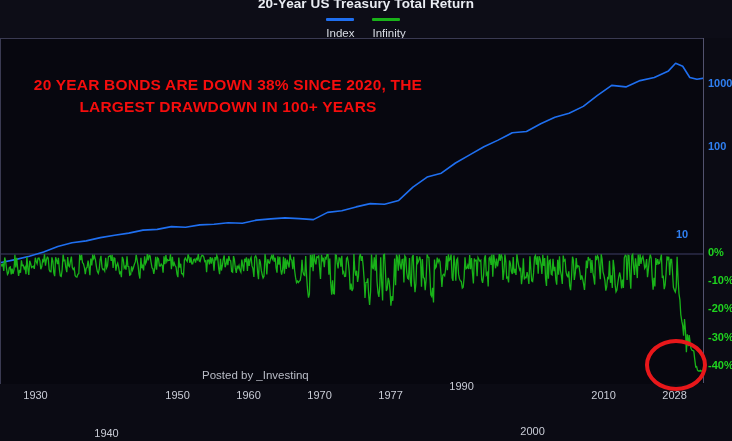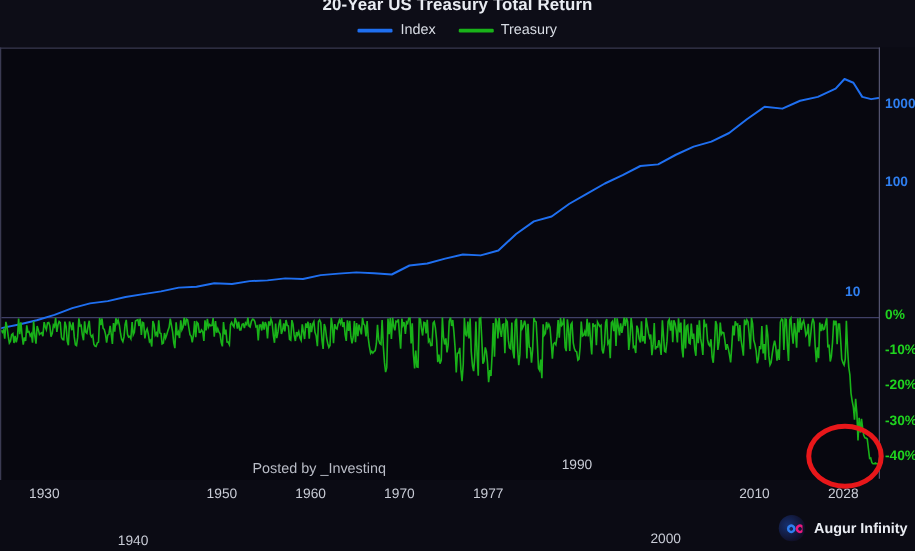--- a/index.html
+++ b/index.html
@@ -6,21 +6,21 @@
   body{width:732px;height:441px;overflow:hidden;
        font-family:"Liberation Sans", sans-serif;-webkit-font-smoothing:antialiased;}
   #root{position:relative;width:732px;height:441px;background:#0b0b14;overflow:hidden;}
 
   
   .header{position:absolute;left:0;top:0;width:732px;height:38px;background:#0d0d17;}
   .chart-title{position:absolute;left:0;top:-4px;width:732px;text-align:center;
                color:#e9ecf2;font-size:13.5px;font-weight:bold;letter-spacing:.1px;}
   .legend{position:absolute;left:0;top:18px;width:732px;display:flex;
           justify-content:center;align-items:center;gap:18px;}
-  .legend-entry{display:flex;align-items:center;gap:6px;}
+  .legend-entry{display:flex;align-items:flex-start;gap:6px;flex-direction:column;}
   .legend-swatch{display:block;width:28px;height:3px;border-radius:1px;}
   .legend-label{color:#d8dce4;font-size:11.5px;}
 
   
   .plot-area{position:absolute;left:0;top:38px;width:703px;height:345px;
              background:#07070f;border-left:1px solid #3a3a52;
              border-top:1px solid #3a3a52;}
   .plot-svg{position:absolute;left:0;top:0;}
   .axis-spine-right{position:absolute;left:703px;top:38px;width:1px;height:345px;
                     background:#52526e;}
@@ -54,21 +54,21 @@
 
   <div class="header">
     <div class="chart-title">20-Year US Treasury Total Return</div>
     <div class="legend">
       <div class="legend-entry">
         <span class="legend-swatch" style="background:#1f6ff0"></span>
         <span class="legend-label">Index</span>
       </div>
       <div class="legend-entry">
         <span class="legend-swatch" style="background:#19b219"></span>
-        <span class="legend-label">Treasury</span>
+        <span class="legend-label">Infinity</span>
       </div>
     </div>
   </div>
 
   <div class="plot-area">
     <svg class="plot-svg" id="plot-svg" width="703" height="345">
       <line id="zero-line" x1="0" y1="215" x2="703" y2="215" stroke="#3f3f66" stroke-width="1"></line>
       <polyline id="index-line" fill="none" stroke="#1f6ff0" stroke-width="1.6" stroke-linejoin="round" stroke-linecap="round" points="0.0,223.5 14.2,220.6 28.4,217.2 42.6,212.9 56.8,207.5 71.0,203.7 85.2,201.9 99.4,198.6 113.6,196.3 127.8,194.1 142.0,191.1 156.2,190.4 170.4,187.6 184.6,188.2 198.8,185.9 213.0,185.3 227.2,183.7 241.4,184.2 255.6,181.1 269.8,179.9 284.0,178.9 298.2,179.6 312.4,180.6 326.6,173.4 340.8,171.8 355.1,167.9 369.3,164.6 383.5,165.3 397.7,161.4 411.9,148.2 426.1,138.1 440.3,134.2 454.5,124.0 468.7,115.9 482.9,107.8 497.1,101.1 511.3,93.8 525.5,92.5 539.7,84.8 553.9,78.3 568.1,74.3 582.3,67.4 596.5,56.4 610.7,46.4 624.9,47.9 639.1,41.6 653.3,38.5 667.5,31.9 674.6,24.2 681.7,27.2 688.8,38.5 695.9,40.3 703.0,39.1"></polyline>
       <polyline id="drawdown-line" fill="none" stroke="#19b219" stroke-width="1.3" stroke-linejoin="miter" stroke-linecap="butt" points="0.0,225.1 0.9,226.8 1.9,225.0 2.8,232.0 3.7,218.5 4.6,222.3 5.6,230.1 6.5,235.4 7.4,234.0 8.3,228.7 9.3,227.9 10.2,235.4 11.1,229.7 12.0,234.8 13.0,230.6 13.9,215.9 14.8,228.4 15.7,218.8 16.7,229.6 17.6,236.8 18.5,230.9 19.5,233.8 20.4,221.3 21.3,226.6 22.2,226.2 23.2,229.7 24.1,228.1 25.0,235.1 25.9,218.1 26.9,230.0 27.8,235.9 28.7,221.8 29.6,224.5 30.6,228.6 31.5,227.8 32.4,227.2 33.3,229.9 34.3,218.7 35.2,222.4 36.1,224.7 37.0,219.3 38.0,219.0 38.9,221.7 39.8,230.3 40.8,227.6 41.7,221.0 42.6,222.4 43.5,215.4 44.5,226.6 45.4,220.7 46.3,218.2 47.2,219.1 48.2,230.9 49.1,232.6 50.0,232.8 50.9,218.3 51.9,222.4 52.8,233.8 53.7,237.2 54.6,218.2 55.6,221.3 56.5,225.2 57.4,218.8 58.4,230.5 59.3,236.9 60.2,237.5 61.1,231.1 62.1,215.7 63.0,221.7 63.9,221.2 64.8,228.5 65.8,233.2 66.7,218.0 67.6,226.8 68.5,227.7 69.5,221.9 70.4,217.6 71.3,228.5 72.2,230.5 73.2,229.1 74.1,236.4 75.0,237.8 75.9,238.2 76.9,235.2 77.8,234.7 78.7,215.5 79.7,221.1 80.6,215.8 81.5,223.7 82.4,224.5 83.4,228.5 84.3,235.2 85.2,229.2 86.1,228.4 87.1,221.7 88.0,228.4 88.9,236.2 89.8,219.5 90.8,226.4 91.7,215.6 92.6,219.6 93.5,217.1 94.5,221.2 95.4,227.6 96.3,232.3 97.3,234.3 98.2,230.5 99.1,220.5 100.0,216.9 101.0,228.4 101.9,230.6 102.8,230.1 103.7,232.0 104.7,218.7 105.6,228.9 106.5,226.9 107.4,217.8 108.4,217.2 109.3,216.8 110.2,221.8 111.1,215.9 112.1,228.9 113.0,218.8 113.9,219.3 114.9,231.7 115.8,226.1 116.7,224.1 117.6,228.0 118.6,234.4 119.5,233.2 120.4,238.2 121.3,217.9 122.3,220.7 123.2,229.1 124.1,227.4 125.0,230.7 126.0,217.3 126.9,227.4 127.8,227.8 128.7,236.1 129.7,235.5 130.6,227.4 131.5,231.4 132.4,228.8 133.4,225.3 134.3,222.9 135.2,215.9 136.2,221.6 137.1,226.7 138.0,235.2 138.9,239.5 139.9,218.8 140.8,229.2 141.7,226.7 142.6,231.4 143.6,217.3 144.5,224.9 145.4,222.9 146.3,215.2 147.3,221.5 148.2,216.3 149.1,216.9 150.0,222.8 151.0,228.8 151.9,229.9 152.8,234.9 153.8,228.8 154.7,217.9 155.6,230.7 156.5,218.8 157.5,219.9 158.4,226.9 159.3,227.0 160.2,225.0 161.2,226.5 162.1,233.7 163.0,217.2 163.9,225.3 164.9,216.1 165.8,222.6 166.7,220.6 167.6,221.6 168.6,221.3 169.5,215.4 170.4,230.3 171.4,217.9 172.3,227.2 173.2,224.0 174.1,226.5 175.1,228.3 176.0,235.1 176.9,238.1 177.8,218.6 178.8,228.6 179.7,224.7 180.6,234.6 181.5,234.7 182.5,236.7 183.4,220.6 184.3,218.9 185.2,221.0 186.2,222.5 187.1,215.4 188.0,218.4 188.9,223.9 189.9,218.4 190.8,224.9 191.7,224.9 192.7,220.5 193.6,220.1 194.5,223.5 195.4,219.4 196.4,220.7 197.3,215.1 198.2,221.8 199.1,222.6 200.1,218.0 201.0,216.3 201.9,216.6 202.8,218.1 203.8,222.5 204.7,221.8 205.6,233.3 206.5,221.2 207.5,221.0 208.4,225.4 209.3,218.2 210.3,224.7 211.2,218.6 212.1,221.1 213.0,231.8 214.0,218.1 214.9,221.4 215.8,216.4 216.7,218.9 217.7,229.6 218.6,235.2 219.5,219.8 220.4,231.5 221.4,226.5 222.3,219.9 223.2,216.5 224.1,228.2 225.1,225.0 226.0,219.7 226.9,226.1 227.8,217.0 228.8,221.3 229.7,221.8 230.6,232.5 231.6,233.2 232.5,217.1 233.4,220.4 234.3,228.9 235.3,233.8 236.2,226.7 237.1,229.1 238.0,226.4 239.0,231.3 239.9,233.2 240.8,220.5 241.7,226.3 242.7,232.2 243.6,219.7 244.5,223.2 245.4,218.4 246.4,232.0 247.3,219.5 248.2,226.8 249.2,220.2 250.1,218.3 251.0,226.9 251.9,229.5 252.9,238.0 253.8,218.2 254.7,216.9 255.6,219.1 256.6,233.3 257.5,240.1 258.4,220.3 259.3,222.9 260.3,231.4 261.2,235.8 262.1,239.0 263.0,237.4 264.0,215.2 264.9,221.2 265.8,235.5 266.8,220.3 267.7,223.5 268.6,224.2 269.5,219.9 270.5,217.0 271.4,219.7 272.3,215.5 273.2,222.6 274.2,218.7 275.1,228.8 276.0,233.7 276.9,217.3 277.9,225.7 278.8,217.7 279.7,230.4 280.6,235.6 281.6,230.6 282.5,217.9 283.4,234.8 284.3,219.4 285.3,230.0 286.2,220.7 287.1,224.2 288.1,228.5 289.0,215.4 289.9,220.1 290.8,221.3 291.8,230.2 292.7,217.9 293.6,231.3 294.5,238.2 295.5,243.6 296.4,242.0 297.3,243.5 298.2,242.3 299.2,241.4 300.1,236.0 301.0,220.8 301.9,232.7 302.9,235.8 303.8,236.5 304.7,217.1 305.7,238.7 306.6,251.1 307.5,258.7 308.4,255.1 309.4,215.8 310.3,228.3 311.2,215.5 312.1,232.1 313.1,215.2 314.0,221.9 314.9,225.3 315.8,218.0 316.8,218.4 317.7,216.4 318.6,229.0 319.5,240.0 320.5,215.9 321.4,221.2 322.3,218.8 323.3,228.1 324.2,218.6 325.1,219.7 326.0,215.7 327.0,215.6 327.9,235.7 328.8,219.6 329.7,243.9 330.7,255.7 331.6,241.4 332.5,254.5 333.4,254.8 334.4,215.9 335.3,216.2 336.2,224.2 337.1,229.4 338.1,218.9 339.0,219.3 339.9,227.7 340.8,216.9 341.8,234.2 342.7,232.7 343.6,237.4 344.6,237.2 345.5,219.5 346.4,218.3 347.3,223.2 348.3,233.1 349.2,250.7 350.1,244.6 351.0,252.0 352.0,249.3 352.9,215.1 353.8,230.4 354.7,236.6 355.7,231.7 356.6,242.9 357.5,237.1 358.4,218.0 359.4,215.0 360.3,221.8 361.2,217.0 362.2,227.4 363.1,239.7 364.0,258.9 364.9,243.6 365.9,243.3 366.8,239.3 367.7,256.6 368.6,265.9 369.6,252.4 370.5,215.5 371.4,228.0 372.3,230.2 373.3,218.2 374.2,231.8 375.1,215.6 376.0,242.3 377.0,253.8 377.9,257.9 378.8,246.7 379.7,218.2 380.7,244.7 381.6,261.5 382.5,215.8 383.5,215.3 384.4,231.4 385.3,251.9 386.2,250.0 387.2,238.9 388.1,242.1 389.0,251.1 389.9,266.8 390.9,257.0 391.8,261.8 392.7,244.2 393.6,219.4 394.6,246.3 395.5,215.6 396.4,218.4 397.3,231.8 398.3,215.5 399.2,225.7 400.1,230.5 401.1,220.6 402.0,220.2 402.9,243.5 403.8,216.9 404.8,218.5 405.7,233.3 406.6,239.2 407.5,240.0 408.5,219.0 409.4,242.3 410.3,247.7 411.2,218.1 412.2,215.9 413.1,240.1 414.0,253.2 414.9,244.7 415.9,217.1 416.8,223.8 417.7,221.9 418.7,217.6 419.6,221.7 420.5,247.8 421.4,220.1 422.4,238.6 423.3,239.4 424.2,251.1 425.1,241.0 426.1,215.5 427.0,218.0 427.9,218.5 428.8,234.2 429.8,255.7 430.7,257.4 431.6,248.7 432.5,263.5 433.5,220.5 434.4,229.1 435.3,227.8 436.2,218.6 437.2,223.1 438.1,220.5 439.0,222.7 440.0,235.4 440.9,248.0 441.8,236.2 442.7,235.3 443.7,236.8 444.6,230.3 445.5,217.0 446.4,231.1 447.4,215.4 448.3,221.4 449.2,220.3 450.1,215.6 451.1,238.9 452.0,241.9 452.9,216.4 453.8,224.2 454.8,241.7 455.7,220.6 456.6,219.2 457.6,235.4 458.5,239.9 459.4,241.9 460.3,242.4 461.3,249.1 462.2,248.3 463.1,238.8 464.0,218.3 465.0,229.8 465.9,229.2 466.8,226.3 467.7,230.0 468.7,216.0 469.6,230.1 470.5,219.0 471.4,233.1 472.4,244.5 473.3,219.6 474.2,221.9 475.2,221.3 476.1,237.1 477.0,218.6 477.9,220.4 478.9,222.2 479.8,221.3 480.7,240.6 481.6,243.8 482.6,236.1 483.5,219.0 484.4,216.3 485.3,235.8 486.3,233.9 487.2,247.5 488.1,219.3 489.0,218.1 490.0,225.9 490.9,215.5 491.8,237.8 492.7,215.7 493.7,222.5 494.6,229.3 495.5,219.6 496.5,227.3 497.4,222.0 498.3,215.1 499.2,221.8 500.2,215.4 501.1,218.4 502.0,240.9 502.9,233.0 503.9,215.5 504.8,222.3 505.7,238.9 506.6,238.2 507.6,243.4 508.5,221.5 509.4,224.3 510.3,232.1 511.3,235.0 512.2,218.1 513.1,234.1 514.1,229.9 515.0,236.0 515.9,215.4 516.8,221.3 517.8,227.5 518.7,231.0 519.6,228.7 520.5,245.2 521.5,236.3 522.4,219.4 523.3,240.5 524.2,238.3 525.2,238.6 526.1,233.1 527.0,237.7 527.9,244.9 528.9,217.2 529.8,229.6 530.7,242.0 531.6,242.6 532.6,233.9 533.5,218.1 534.4,216.5 535.4,225.6 536.3,217.2 537.2,234.7 538.1,217.2 539.1,219.9 540.0,225.4 540.9,235.0 541.8,215.7 542.8,226.9 543.7,219.0 544.6,239.9 545.5,247.0 546.5,216.5 547.4,239.8 548.3,221.9 549.2,221.0 550.2,235.2 551.1,235.9 552.0,219.9 553.0,232.1 553.9,227.8 554.8,240.3 555.7,245.6 556.7,220.8 557.6,235.6 558.5,217.2 559.4,231.5 560.4,236.9 561.3,245.0 562.2,216.6 563.1,221.8 564.1,220.8 565.0,232.7 565.9,236.5 566.8,237.7 567.8,232.4 568.7,246.8 569.6,251.2 570.6,236.6 571.5,217.8 572.4,221.0 573.3,241.0 574.3,234.3 575.2,219.1 576.1,228.4 577.0,226.8 578.0,227.2 578.9,233.4 579.8,240.9 580.7,236.3 581.7,240.1 582.6,245.1 583.5,250.9 584.4,238.5 585.4,221.5 586.3,229.3 587.2,218.0 588.1,220.8 589.1,220.3 590.0,233.9 590.9,221.0 591.9,233.4 592.8,238.8 593.7,245.6 594.6,216.6 595.6,221.0 596.5,216.9 597.4,218.5 598.3,227.6 599.3,240.3 600.2,215.3 601.1,220.0 602.0,233.0 603.0,236.7 603.9,241.7 604.8,251.6 605.7,248.0 606.7,237.8 607.6,240.4 608.5,221.8 609.5,243.8 610.4,236.2 611.3,248.9 612.2,220.8 613.2,229.0 614.1,245.7 615.0,252.9 615.9,251.1 616.9,243.3 617.8,237.6 618.7,233.5 619.6,238.4 620.6,249.5 621.5,240.5 622.4,249.0 623.3,218.8 624.3,216.3 625.2,217.0 626.1,240.9 627.1,216.2 628.0,216.6 628.9,237.0 629.8,249.8 630.8,216.8 631.7,215.4 632.6,227.6 633.5,235.9 634.5,219.4 635.4,227.2 636.3,239.1 637.2,215.6 638.2,227.0 639.1,215.2 640.0,224.9 640.9,219.5 641.9,217.3 642.8,222.3 643.7,229.4 644.6,227.8 645.6,220.1 646.5,238.2 647.4,230.4 648.4,220.2 649.3,215.7 650.2,219.0 651.1,237.4 652.1,250.8 653.0,238.8 653.9,247.5 654.8,219.0 655.8,225.9 656.7,220.2 657.6,224.7 658.5,224.2 659.5,219.6 660.4,215.6 661.3,239.0 662.2,236.6 663.2,250.2 664.1,246.1 665.0,235.1 666.0,217.4 666.9,220.0 667.8,217.7 668.7,236.3 669.7,220.3 670.6,220.3 671.5,232.9 672.4,248.3 673.4,251.3 674.3,253.0 675.2,248.4 676.1,217.7 677.1,240.9 678.0,254.8 678.9,260.8 679.8,275.6 680.8,282.2 681.7,286.7 682.6,296.7 683.5,280.1 684.5,291.7 685.4,313.3 686.3,295.3 687.3,307.1 688.2,296.0 689.1,303.2 690.0,309.2 691.0,311.3 691.9,311.5 692.8,312.2 693.7,319.8 694.7,327.8 695.6,327.5 696.5,331.1 697.4,332.0 698.4,332.0 699.3,331.4 700.2,332.0 701.1,332.0 702.1,331.1 703.0,325.7"></polyline>
     </svg>
@@ -88,32 +88,24 @@
       <div class="ytick dd" style="left: 708px; top: 358.8px;">-40%</div>
     </div>
 
   <div id="x-ticks">
       <div class="xtick" style="left: 35.5051px; top: 389px;">1930</div>
       <div class="xtick" style="left: 106.515px; top: 389px; margin-top: 38px;">1940</div>
       <div class="xtick" style="left: 177.525px; top: 389px;">1950</div>
       <div class="xtick" style="left: 248.535px; top: 389px;">1960</div>
       <div class="xtick" style="left: 319.545px; top: 389px;">1970</div>
       <div class="xtick" style="left: 390.556px; top: 389px;">1977</div>
-      <div class="xtick" style="left: 461.566px; top: 366px;">1990</div>
+      <div class="xtick" style="left: 461.566px; top: 380px;">1990</div>
       <div class="xtick" style="left: 532.576px; top: 389px; margin-top: 36px;">2000</div>
       <div class="xtick" style="left: 603.586px; top: 389px;">2010</div>
       <div class="xtick" style="left: 674.596px; top: 389px;">2028</div>
     </div>
 
+  <div class="annotation">20 YEAR BONDS ARE DOWN 38% SINCE 2020, THE LARGEST DRAWDOWN IN 100+ YEARS</div>
   <div class="highlight-ellipse"></div>
 
   <div class="watermark">Posted by _Investinq</div>
-  <div class="brand">
-    <span class="brand-logo">
-      <svg width="16" height="10" viewBox="0 0 32 18">
-        <path d="M9 9 A5 5 0 1 1 9 9.01 Z" fill="none" stroke="#2f7ff0" stroke-width="4"></path>
-        <path d="M23 9 A5 5 0 1 1 23 9.01 Z" fill="none" stroke="#e8197e" stroke-width="4"></path>
-      </svg>
-    </span>
-    <span class="brand-name">Augur Infinity</span>
-  </div>
 
 </div>
 
 </body></html>

